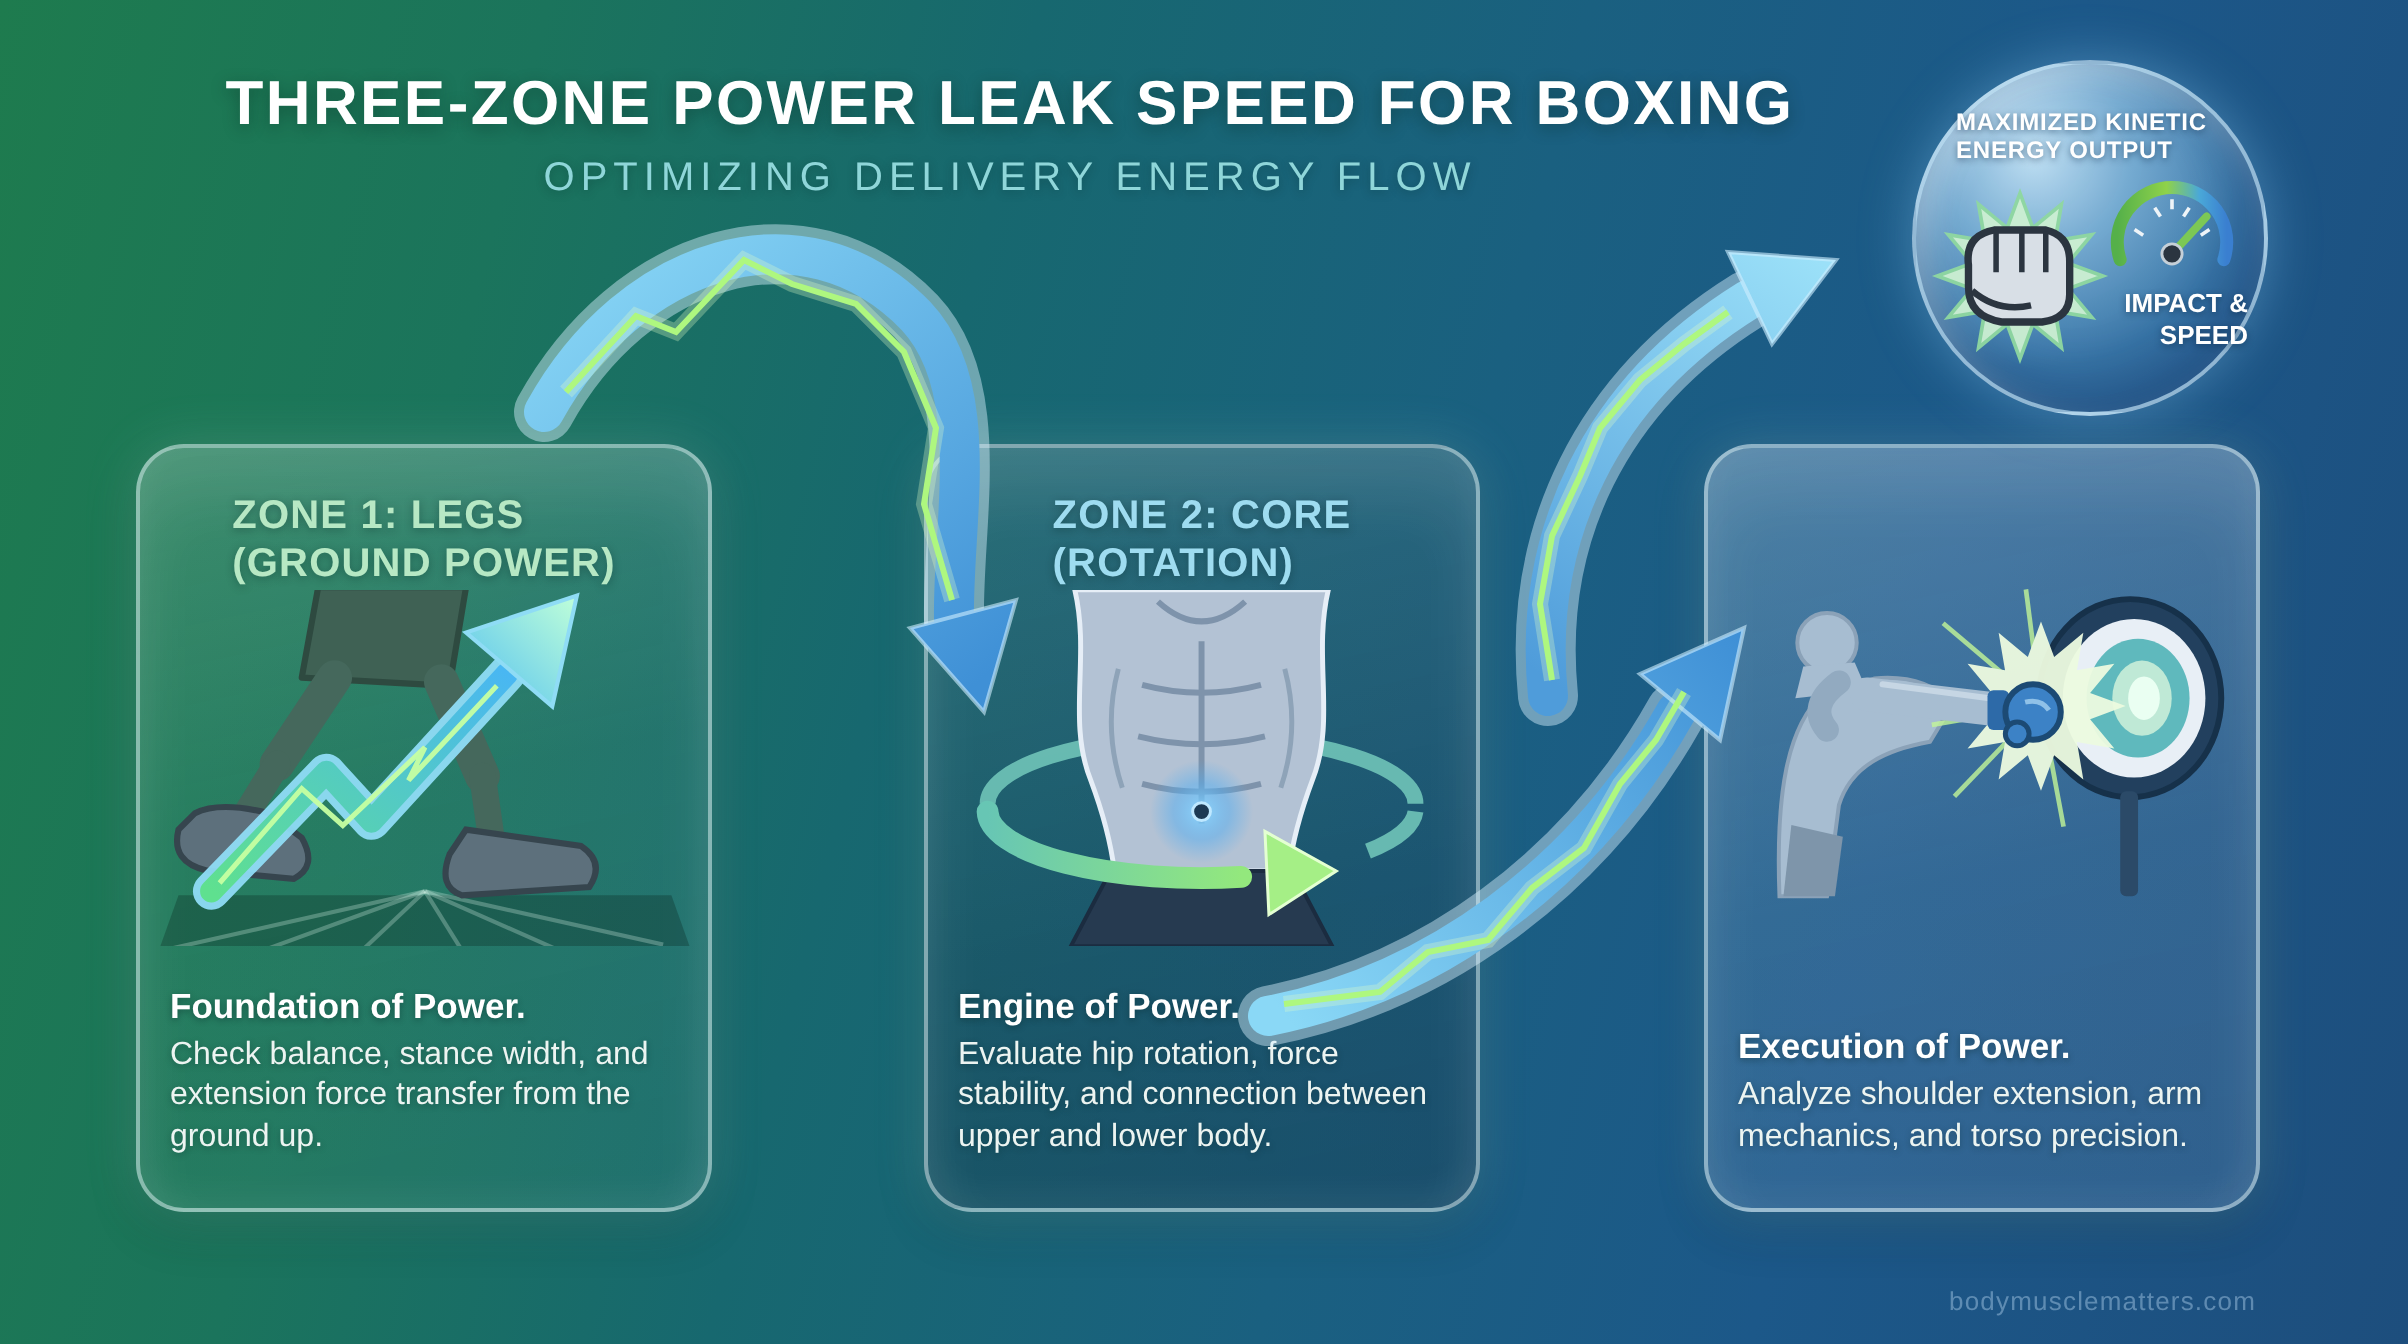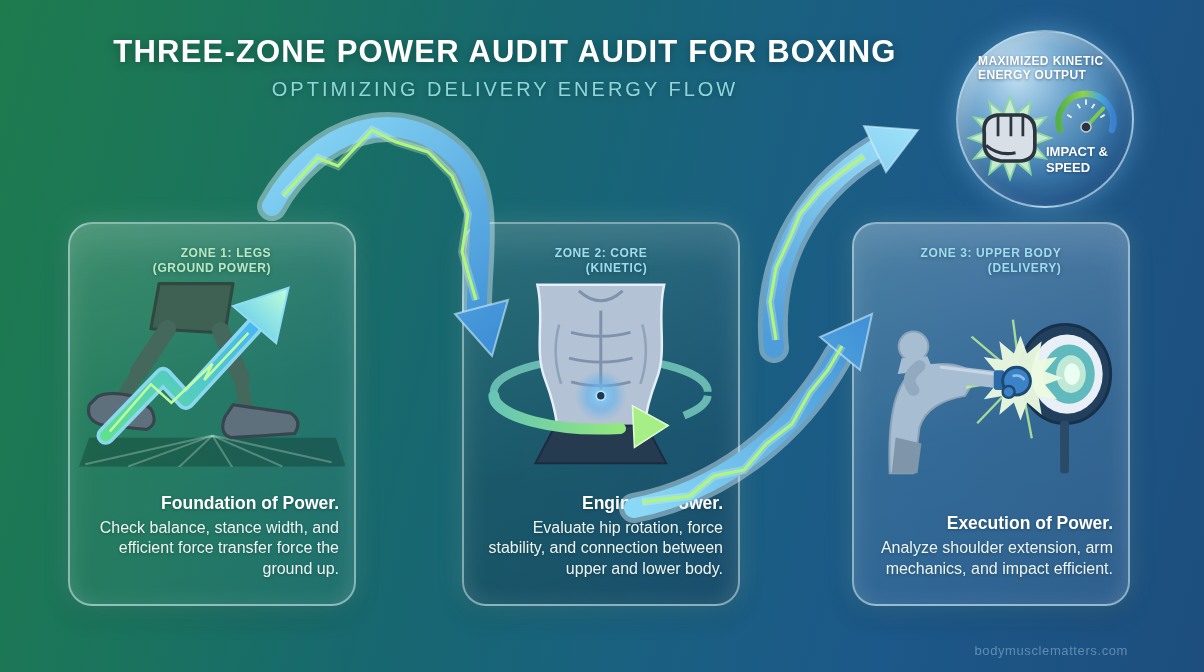--- a/index.html
+++ b/index.html
@@ -28,58 +28,58 @@
   }
   .badge-title {
     position:absolute; top:22px; left:50%; transform:translateX(-50%); width:134px;
     color:#fff; font-size:12px; font-weight:bold; line-height:1.2; text-align:left;
     letter-spacing:.4px; text-shadow:0 1px 3px rgba(10,35,65,.5);
   }
   .badge-fist { position:absolute; left:6px; top:58px; width:92px; height:96px; }
   .badge-gauge { position:absolute; left:92px; top:52px; width:72px; height:60px; }
   .badge-caption {
     position:absolute; left:88px; top:112px; width:78px;
-    color:#fff; font-size:13px; font-weight:bold; line-height:1.25; text-align:left;
+    color:#fff; font-size:13px; font-weight:bold; line-height:1.25; text-align:right;
     text-shadow:0 1px 3px rgba(10,35,65,.5);
   }
   
   .zone-card {
     position:absolute; top:222px; height:384px; border-radius:24px; z-index:2;
     border:2px solid rgba(228,246,248,.52);
     display:flex; flex-direction:column; align-items:center;
     box-shadow:0 0 26px rgba(190,245,230,.18), 0 10px 24px rgba(5,25,30,.18),
                inset 0 22px 32px rgba(255,255,255,.10), inset 0 -6px 18px rgba(255,255,255,.06);
   }
   .zone-1 { left:68px;  width:288px; background:linear-gradient(168deg, rgba(212,240,222,.18) 0%, rgba(140,195,165,.10) 45%, rgba(90,160,130,.14) 100%); }
   .zone-2 { left:462px; width:278px; background:linear-gradient(168deg, rgba(82,130,140,.34) 0%, rgba(30,70,88,.40) 60%, rgba(25,60,80,.44) 100%); }
   .zone-3 { left:852px; width:278px; background:linear-gradient(168deg, rgba(175,202,226,.34) 0%, rgba(120,158,192,.26) 55%, rgba(95,135,175,.28) 100%); }
-  .zone-title-block { margin-top:22px; text-align:right; font-weight:bold; font-size:12px; letter-spacing:.6px; line-height:1.22; text-shadow:0 1px 4px rgba(8,35,35,.35); }
+  .zone-title-block { margin-top:22px; text-align:left; font-weight:bold; font-size:20px; letter-spacing:.6px; line-height:1.22; text-shadow:0 1px 4px rgba(8,35,35,.35); }
   .zone-1 .zone-title-block { color:#b7e8c4; }
   .zone-2 .zone-title-block { color:#9edcf0; }
   .zone-3 .zone-title-block { color:#9edcf0; }
   .zone-illus { flex:1; width:100%; display:flex; align-items:center; justify-content:center; overflow:hidden; }
   .zone-illus svg { width:94%; height:186px; }
-  .zone-text { text-align:right; padding:0 15px 24px;margin-top:20px; }
+  .zone-text { text-align:left; padding:0 15px 24px;margin-top:20px; }
   .zone-heading { color:#ffffff; font-size:17.5px; font-weight:bold; margin-bottom:4px; text-shadow:0 1px 3px rgba(8,35,35,.4); }
   .zone-body { color:#ecf4f1; font-size:16px; line-height:1.3; text-shadow:0 1px 3px rgba(8,35,35,.35); }
   
   .flow-arrows { position:absolute; inset:0; width:1204px; height:672px; z-index:5; pointer-events:none; }
   
   .watermark {
     position:absolute; right:76px; bottom:14px; z-index:4;
     color:rgba(185,218,242,.42); font-size:13px; letter-spacing:.6px;
   }
 </style>
 </head>
 <body>
 
 <div class="canvas">
 
   <div class="header">
-    <div class="title">THREE-ZONE POWER AUDIT AUDIT FOR BOXING</div>
+    <div class="title">THREE-ZONE POWER LEAK SPEED FOR BOXING</div>
     <div class="subtitle">OPTIMIZING DELIVERY ENERGY FLOW</div>
   </div>
 
   <svg class="flow-arrows" viewBox="0 0 1204 672">
     <defs>
       <linearGradient id="gA" gradientUnits="userSpaceOnUse" x1="300" y1="110" x2="490" y2="340">
         <stop offset="0" stop-color="#8ad8f6"></stop>
           <stop offset="1" stop-color="#3f90d6"></stop>
       </linearGradient>
       <linearGradient id="gB" gradientUnits="userSpaceOnUse" x1="640" y1="505" x2="870" y2="320">
@@ -179,28 +179,28 @@
         <path d="M150,120 L206,128 Q218,136 210,148 L148,152 Q136,148 142,132 Z" fill="#5d707c" stroke="#36454e" stroke-width="3"></path>
 
         <polyline points="26,150 82,92 104,116 170,44" fill="none" stroke="#8fdcf5" stroke-width="18" stroke-linecap="round" stroke-linejoin="round" opacity=".95"></polyline>
         <polyline points="26,150 82,92 104,116 170,44" fill="none" stroke="url(#zig)" stroke-width="11" stroke-linecap="round" stroke-linejoin="round"></polyline>
         <polygon points="204,6 192,60 150,24" fill="url(#zigHead)" stroke="#8fdcf5" stroke-width="2"></polygon>
         <polyline points="30,146 70,100 90,118 130,80 122,96 165,50" fill="none" stroke="#c6ffa1" stroke-width="2.5" opacity=".95"></polyline>
       </svg>
     </div>
     <div class="zone-text">
       <div class="zone-heading">Foundation of Power.</div>
-      <div class="zone-body">Check balance, stance width, and efficient force transfer force the ground up.</div>
+      <div class="zone-body">Check balance, stance width, and extension force transfer from the ground up.</div>
     </div>
   </div>
 
   <div class="zone-card zone-2">
     <div class="zone-title-block">
       <div>ZONE 2: CORE</div>
-      <div>(KINETIC)</div>
+      <div>(ROTATION)</div>
     </div>
     <div class="zone-illus">
       <svg viewBox="0 0 260 180">
         <defs>
           <radialGradient id="navelGlow">
             <stop offset="0" stop-color="#8fd8ff" stop-opacity=".95"></stop>
             <stop offset=".55" stop-color="#55aef0" stop-opacity=".5"></stop>
             <stop offset="1" stop-color="#55aef0" stop-opacity="0"></stop>
           </radialGradient>
           <linearGradient id="rotFront" x1="0" y1="0" x2="1" y2="0">
@@ -227,24 +227,20 @@
         <polygon points="198,142 162,122 164,164" fill="#a5ef86" stroke="#e4ffd2" stroke-width="1.5"></polygon>
       </svg>
     </div>
     <div class="zone-text">
       <div class="zone-heading">Engine of Power.</div>
       <div class="zone-body">Evaluate hip rotation, force stability, and connection between upper and lower body.</div>
     </div>
   </div>
 
   <div class="zone-card zone-3">
-    <div class="zone-title-block">
-      <div>ZONE 3: UPPER BODY</div>
-      <div>(DELIVERY)</div>
-    </div>
     <div class="zone-illus">
       <svg viewBox="0 0 260 180">
 
         <path d="M28,180 C26,128 32,94 50,78 L76,70 C98,68 108,76 116,82 L104,102 C82,106 64,114 58,134 L52,180 Z" fill="#a7bdd1" stroke="#8ba2b8" stroke-width="2"></path>
         <circle cx="52" cy="52" r="15" fill="#a7bdd1" stroke="#8ba2b8" stroke-width="2"></circle>
         <path d="M40,64 L66,62 L72,76 L36,80 Z" fill="#a7bdd1"></path>
         <path d="M58,72 Q42,84 52,96" fill="none" stroke="#92aac0" stroke-width="12" stroke-linecap="round"></path>
         <path d="M30,180 L56,180 L60,150 L34,144 Z" fill="#7e95aa"></path>
 
         <ellipse cx="205" cy="80" rx="46" ry="50" fill="#22405e" stroke="#16314a" stroke-width="3"></ellipse>
@@ -268,19 +264,19 @@
         <line x1="72" y1="78" x2="140" y2="86" stroke="#a7bdd1" stroke-width="17" stroke-linecap="round"></line>
         <line x1="80" y1="73" x2="134" y2="80" stroke="#c6d6e4" stroke-width="3" stroke-linecap="round"></line>
         <rect x="133" y="76" width="11" height="20" rx="3" fill="#2d6aa8"></rect>
         <circle cx="156" cy="87" r="14" fill="#3c82c6" stroke="#1c4a74" stroke-width="3"></circle>
         <circle cx="148" cy="98" r="6" fill="#3c82c6" stroke="#1c4a74" stroke-width="2.5"></circle>
         <path d="M152,82 Q160,80 164,86" fill="none" stroke="#8fc1e8" stroke-width="2.5"></path>
       </svg>
     </div>
     <div class="zone-text">
       <div class="zone-heading">Execution of Power.</div>
-      <div class="zone-body">Analyze shoulder extension, arm mechanics, and impact efficient.</div>
+      <div class="zone-body">Analyze shoulder extension, arm mechanics, and torso precision.</div>
     </div>
   </div>
 
   <div class="watermark">bodymusclematters.com</div>
 
 </div>
 
 </body></html>

